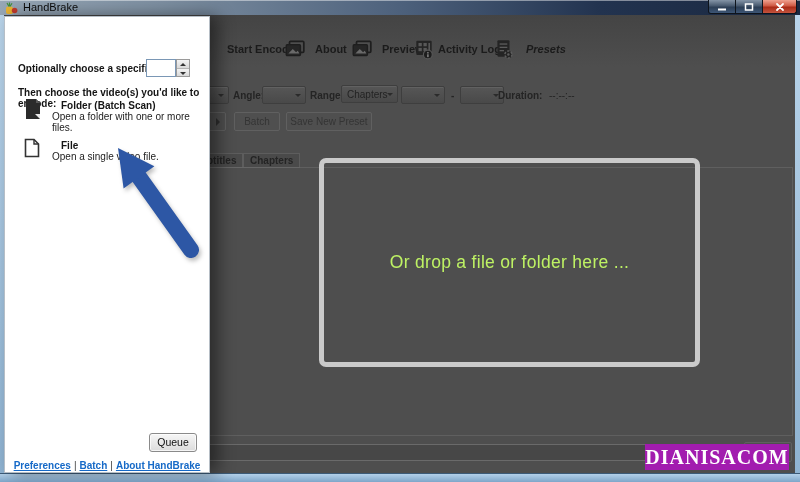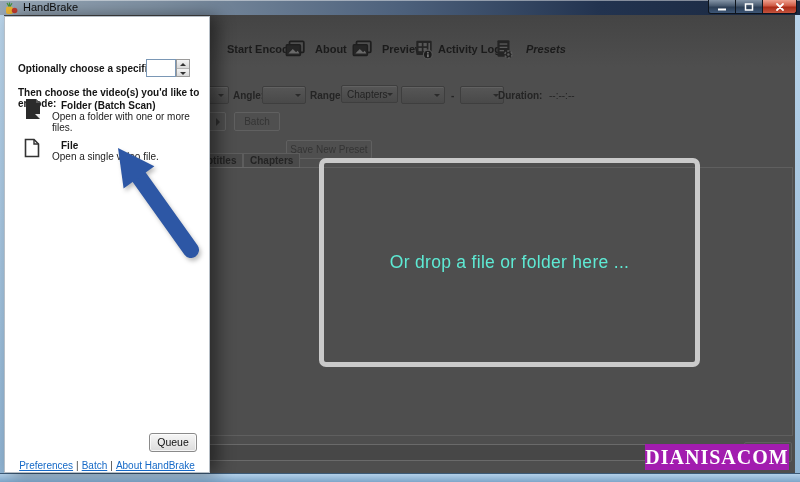--- a/index.html
+++ b/index.html
@@ -47,21 +47,21 @@
   .mini-arrow { position:absolute; width:0; height:0; border:4px solid transparent; border-left-color:#2e2e2e; }
 
   .tab { position:absolute; top:138px; height:15px; background:#4a4a4a; border:1px solid #5d5d5d;
     color:#242424; font-size:10px; font-weight:600; line-height:13px; padding:0 6px; }
 
   .groupbox { position:absolute; left:196px; top:152px; width:593px; height:269px;
     border:1px solid rgba(110,110,110,.55); }
 
   .dropzone { position:absolute; left:315px; top:143px; width:381px; height:209px;
     border:5px solid #cacaca; border-radius:7px; display:flex; align-items:center; justify-content:center; }
-  .dropzone span { font-size:17.5px; color:#5eead4; letter-spacing:.3px; }
+  .dropzone span { font-size:17.5px; color:#bef264; letter-spacing:.3px; }
 
   .path-field { position:absolute; left:201px; top:429px; width:534px; height:17px;
     background:#474747; border:1px solid #6a6a6a; color:#ccc; font-size:10px; padding:0 4px; }
   .browse-btn { position:absolute; left:740px; top:427px; width:48px; height:20px; }
 
   
   .panel { position:absolute; left:4px; top:16px; width:206px; height:457px; background:#fff;
     border:1px solid #b6bec6; box-shadow:8px 0 16px rgba(0,0,0,.45); z-index:50; }
   .panel h1 { position:absolute; left:13px; top:12px; font-size:23px; font-weight:300;
     color:#3c3c3c; letter-spacing:.2px; }
@@ -77,21 +77,21 @@
   .spin.down::after { content:""; position:absolute; left:3px; top:3px; border:3px solid transparent;
     border-top-color:#333; border-bottom-width:0; }
   .option-icon { position:absolute; left:19px; width:18px; height:22px; }
   .opt-name { position:absolute; left:56px; font-size:10px; font-weight:700; color:#151515; }
   .opt-desc { position:absolute; left:47px; font-size:10px; color:#222; }
   .cancel-btn { position:absolute; left:144px; top:416px; width:48px; height:19px;
     background:linear-gradient(#f6f6f6,#dcdcdc); border:1px solid #8a8a8a; border-radius:3px;
     font-size:10.5px; color:#111; text-align:center; line-height:17px;
     box-shadow:0 0 0 1px rgba(255,255,255,.7) inset; }
   .links { position:absolute; left:0; top:443px; width:100%; text-align:center; font-size:10px; }
-  .links a { color:#1569c7; font-weight:400; text-decoration:underline; cursor:pointer; }
+  .links a { color:#1569c7; font-weight:700; text-decoration:underline; cursor:pointer; }
   .links .sep { color:#444; margin:0 3px; }
   .big-arrow { position:absolute; left:95px; top:115px; filter:drop-shadow(2px 3px 2px rgba(0,0,0,.25)); }
 
   
   .watermark { position:absolute; left:645px; top:444px; width:144px; height:26px; z-index:60;
     display:flex; align-items:center; justify-content:center;
     font-family:"Liberation Serif", serif; font-weight:700; font-size:20px; color:#fff; letter-spacing:1px; }
 </style>
 </head>
 <body>
@@ -193,21 +193,21 @@
     <div class="dim-select" style="left:397px; top:71px; width:44px;"></div>
     <span class="dim-label" style="left:447px; top:75px;">-</span>
     <div class="dim-select" style="left:456px; top:71px; width:44px;"></div>
     <span class="dim-label" style="left:494px; top:75px;">Duration:</span>
     <span class="dim-label" style="left:545px; top:75px; font-weight:400;">--:--:--</span>
 
     <div class="dim-btn" style="left:204px; top:97px; width:18px;">
       <span class="mini-arrow" style="left:7px; top:5px;"></span>
     </div>
     <div class="dim-btn" style="left:230px; top:97px; width:46px;">Batch</div>
-    <div class="dim-btn" style="left:282px; top:97px; width:86px;margin-top:28px;">Save New Preset</div>
+    <div class="dim-btn" style="left:282px; top:97px; width:86px;">Save New Preset</div>
 
     <div class="tab" style="left:196px;">btitles</div>
     <div class="tab" style="left:239px;">Chapters</div>
 
     <div class="groupbox"></div>
 
     <div class="dropzone">
       <span>Or drop a file or folder here ...</span>
     </div>
 

